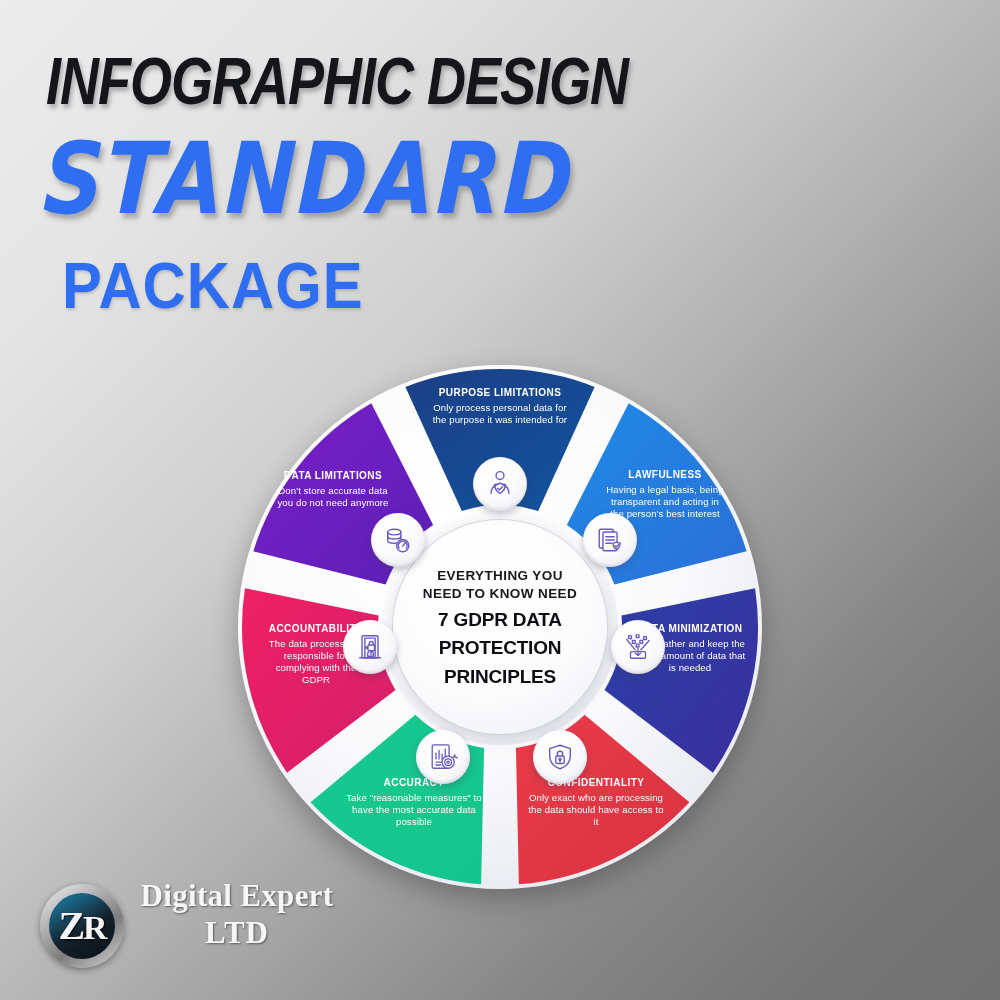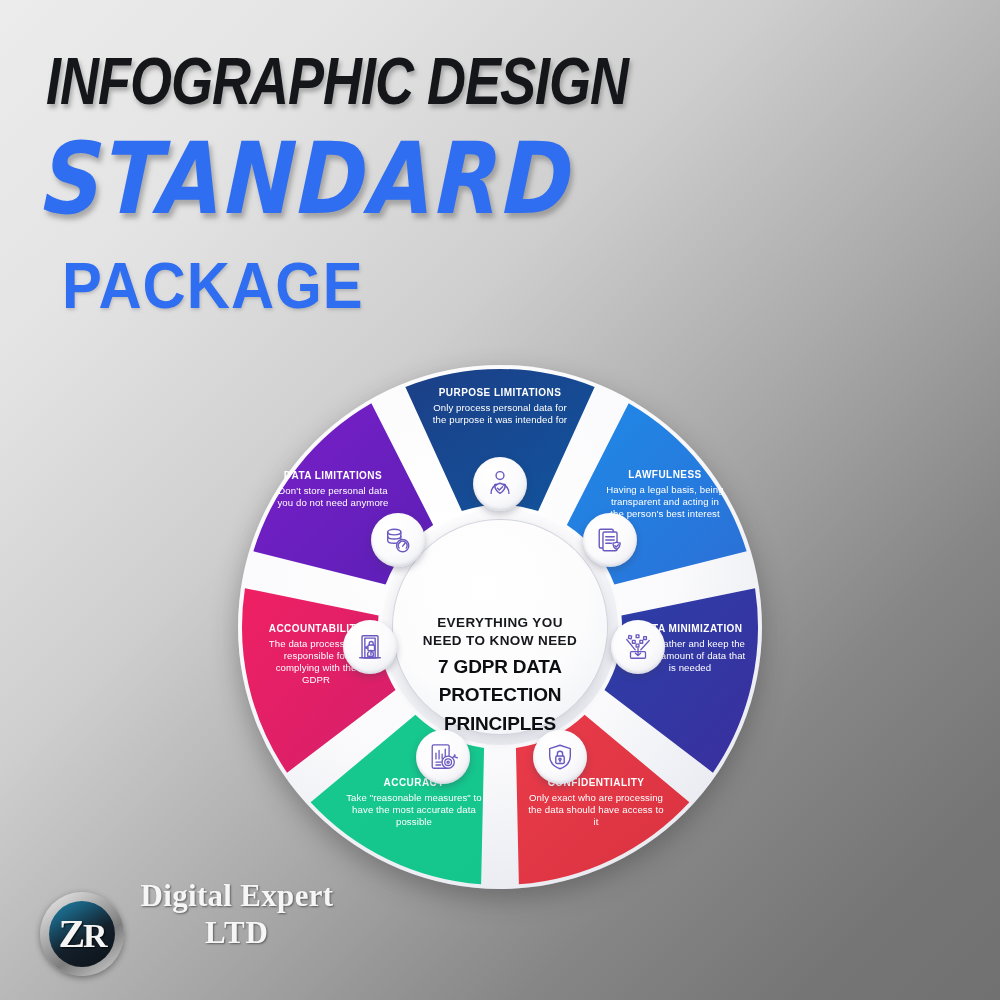--- a/index.html
+++ b/index.html
@@ -82,37 +82,37 @@
   }
   .bubble svg { width:30px; height:30px; display:block; }
 
   
   .hub {
     position:absolute; left:50%; top:50%;
     width:214px; height:214px; margin-left:-107px; margin-top:-107px;
     border-radius:50%;
     background: radial-gradient(circle at 42% 32%, #ffffff 0%, #fcfcfd 55%, #eceef3 100%);
     box-shadow: 0 0 0 1px rgba(210,212,222,.9), 0 4px 14px rgba(70,70,90,.18);
-    display:flex; flex-direction:column; align-items:center; justify-content:flex-end;
+    display:flex; flex-direction:column; align-items:center; justify-content:center;
     text-align:center;
   }
   .hub-kicker {
     font-size:13.5px; font-weight:bold; color:#17181c;
     letter-spacing:.4px; line-height:1.3;
   }
   .hub-title {
     margin-top:7px;
     font-size:19px; font-weight:bold; color:#0d0e11;
     letter-spacing:-.2px; line-height:1.12;
   }
 
   
   .logo { position:absolute; left:40px; top:872px; width:300px; height:100px; }
   .logo-mark {
-    position:absolute; left:0; top:20px; width:84px; height:84px; border-radius:50%;
+    position:absolute; left:0; top:12px; width:84px; height:84px; border-radius:50%;
     background: linear-gradient(145deg,#f2f2f2 0%,#b9b9b9 30%,#7d7d7d 62%,#d8d8d8 100%);
     display:flex; align-items:center; justify-content:center;
     box-shadow:0 2px 6px rgba(30,30,30,.45);
   }
   .logo-inner {
     width:66px; height:66px; border-radius:50%;
     background: linear-gradient(150deg,#1d7fa3 0%,#1a5f7e 22%,#14202b 55%,#0c1118 100%);
     display:flex; align-items:center; justify-content:center;
     position:relative; overflow:hidden;
   }
@@ -268,21 +268,21 @@
     <div class="seg-desc" style="padding:0 12px;">Take "reasonable measures" to have the most accurate data possible</div>
   </div>
 
   <div class="seg-text" style="left:6px;top:258px;width:144px;">
     <div class="seg-title">ACCOUNTABILITY</div>
     <div class="seg-desc" style="padding:0 22px;">The data processor is responsible for complying with the GDPR</div>
   </div>
 
   <div class="seg-text" style="left:24px;top:96px;width:142px;margin-top:9px;">
     <div class="seg-title" style="padding:0 18px;">DATA LIMITATIONS</div>
-    <div class="seg-desc" style="padding:0 8px;">Don't store personal data you do not need anymore</div>
+    <div class="seg-desc" style="padding:0 8px;">Don't store accurate data you do not need anymore</div>
   </div>
 
   <div class="bubble" style="left:235px;top:92px;">
     <svg viewBox="0 0 32 32" fill="none" stroke="#6a5ac0" stroke-width="1.5" stroke-linecap="round" stroke-linejoin="round">
       <circle cx="16" cy="7" r="4.2"></circle>
       <path d="M6.5 26c0-5 3.2-8.2 6.2-9.2"></path>
       <path d="M25.5 26c0-5-3.2-8.2-6.2-9.2"></path>
       <path d="M16 15.2c2.2 1 4.4 1.4 5.6 1.4 0 5-2.4 7.8-5.6 9.4-3.2-1.6-5.6-4.4-5.6-9.4 1.2 0 3.4-.4 5.6-1.4z"></path>
       <path d="M13.4 20.6l1.9 1.9 3.5-3.6"></path>
     </svg>

